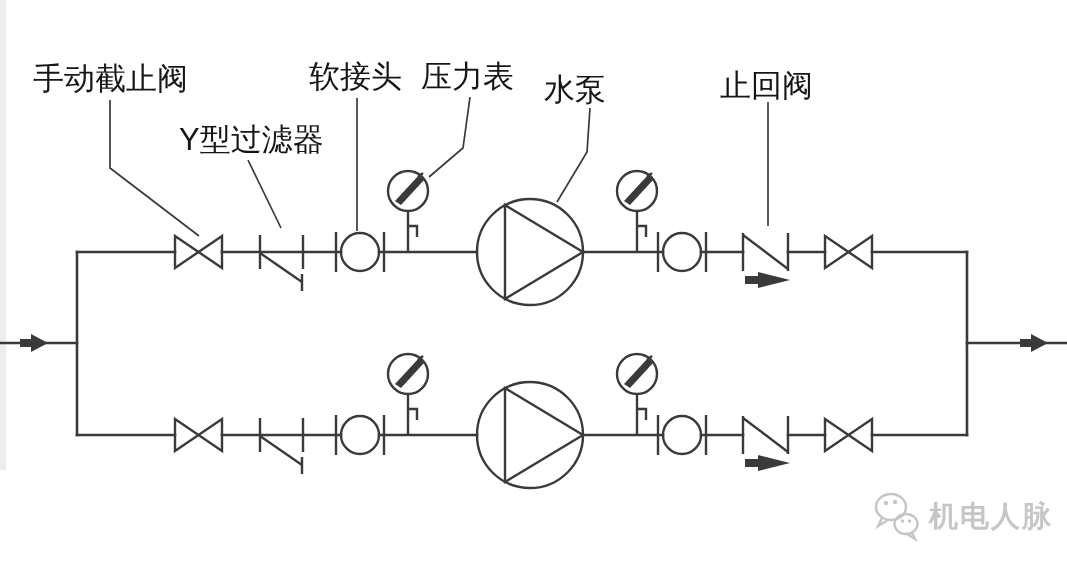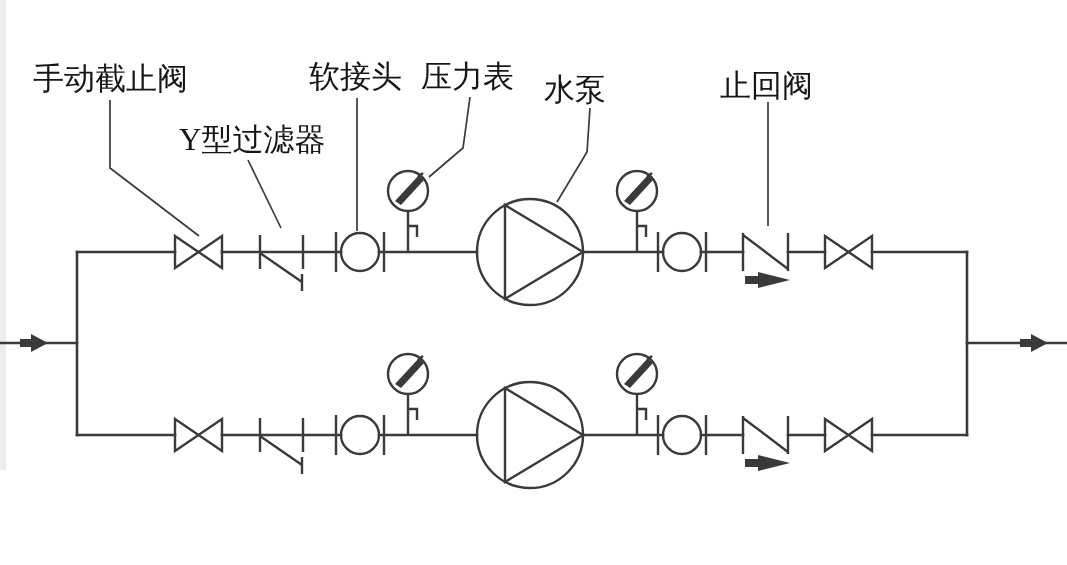--- a/index.html
+++ b/index.html
@@ -1,19 +1,19 @@
 <!DOCTYPE html>
 <html style="--line: #3a3a3a; --label-text: #161616; --watermark: #c6c6c6; --background: #ffffff;"><head>
 <meta charset="utf-8">
 <style>
   html,body { margin:0; padding:0; background:#ffffff; }
   .stage {
     position:relative; width:1067px; height:565px;
     background:var(--background,#ffffff);
-    font-family:Liberation Serif, serif;
+    font-family:Liberation Sans, sans-serif;
     overflow:hidden;
   }
   .pipe   { stroke:var(--line,#3a3a3a); stroke-width:2.6; fill:none; stroke-linecap:square; }
   .sym    { stroke:var(--line,#3a3a3a); stroke-width:2.4; fill:none; stroke-linejoin:miter; }
   .thin   { stroke:var(--line,#3a3a3a); stroke-width:1.7; fill:none; }
   .solid  { fill:var(--line,#2e2e2e); stroke:none; }
   .lbl    { font-size:31px; fill:var(--label-text,#161616); letter-spacing:0px; }
   .watermark {
     position:absolute; left:872px; top:490px;
     display:flex; align-items:center; gap:7px;
@@ -136,13 +136,26 @@
     <text class="lbl" x="33" y="89">手动截止阀</text>
     <text class="lbl" x="179" y="150">Y型过滤器</text>
     <text class="lbl" x="309" y="87">软接头</text>
     <text class="lbl" x="421" y="87">压力表</text>
     <text class="lbl" x="544" y="100">水泵</text>
     <text class="lbl" x="720" y="96">止回阀</text>
   </g>
 </svg>
 
 
+<div class="watermark">
+  <svg width="50" height="54" viewBox="0 0 50 54" class="wm-icon">
+    <ellipse cx="19" cy="17" rx="15" ry="13"></ellipse>
+    <path d="M10,28 L6,36 L16,30"></path>
+    <circle class="wm-dot" cx="14" cy="13" r="2.2"></circle>
+    <circle class="wm-dot" cx="23" cy="12" r="2.2"></circle>
+    <ellipse cx="34" cy="34" rx="11.5" ry="10"></ellipse>
+    <path d="M40,43 L43,49 L35,44"></path>
+    <circle class="wm-dot" cx="30.5" cy="31" r="1.8"></circle>
+    <circle class="wm-dot" cx="37.5" cy="31" r="1.8"></circle>
+  </svg>
+  <span>机电人脉</span>
+</div>
 </div>
 
 </body></html>

